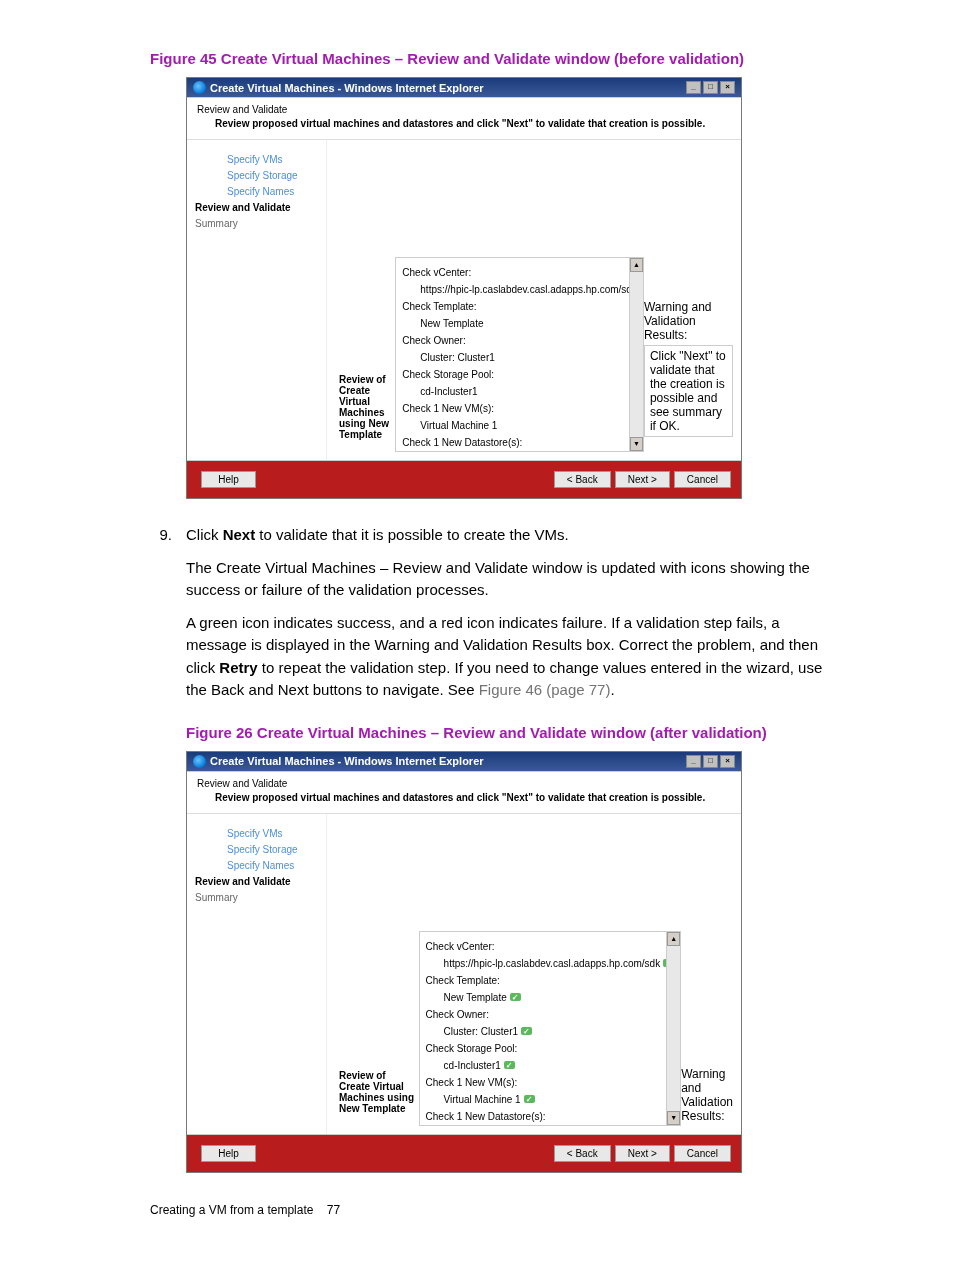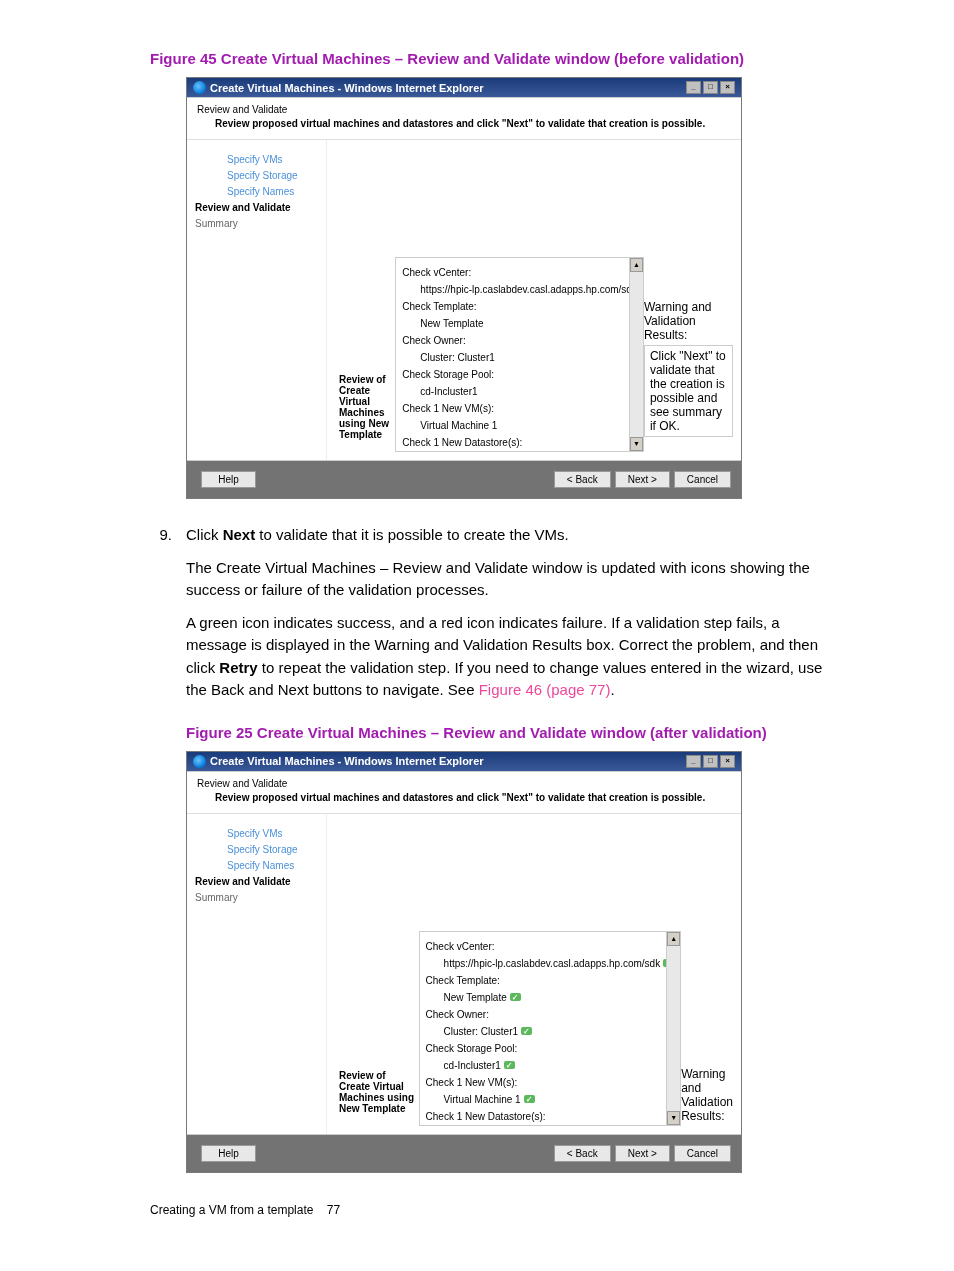--- a/index.html
+++ b/index.html
@@ -126,21 +126,21 @@
       padding: 3px 5px;
       min-height: 18px;
       margin-bottom: 15px;
     }
     .footer {
       border-top: 1px solid #ccc;
       padding: 10px;
       display: flex;
       justify-content: space-between;
       align-items: center;
-      background: #737373;
+      background: #b91c1c;
     }
     .footer-left .btn, .footer-right .btn {
       font-size: 10px;
       padding: 2px 12px;
       background: #e8e8e8;
       border: 1px solid #999;
       margin-left: 4px;
       min-width: 55px;
       text-align: center;
       display: inline-block;
@@ -167,21 +167,21 @@
       font-size: 8px;
       left: 2px;
       top: -2px;
       font-weight: bold;
     }
     .step-row { display: flex; align-items: baseline; margin-bottom: 6px; }
     .step-num { width: 36px; text-align: right; padding-right: 14px; font-size: 15px; }
     .step-content { flex: 1; font-size: 15px; line-height: 1.5; }
     .step-content p { margin-bottom: 10px; }
     .bold { font-weight: bold; }
-    .link-text { color: #ec4899; }
+    .link-text { color: #737373; }
     .page-footer {
       text-align: left;
       font-size: 12px;
       margin-top: 30px;
       padding-right: 0;
       color: #000;
     }
   </style>
 </head>
 <body>
@@ -257,21 +257,21 @@
 
 <div class="step-row">
   <div class="step-num">9.</div>
   <div class="step-content">
     <p><span>Click </span><span class="bold">Next</span><span> to validate that it is possible to create the VMs.</span></p>
     <p>The Create Virtual Machines – Review and Validate window is updated with icons showing the success or failure of the validation processes.</p>
     <p><span>A green icon indicates success, and a red icon indicates failure. If a validation step fails, a message is displayed in the Warning and Validation Results box. Correct the problem, and then click </span><span class="bold">Retry</span><span> to repeat the validation step. If you need to change values entered in the wizard, use the Back and Next buttons to navigate. See </span><span class="link-text">Figure 46 (page 77)</span><span>.</span></p>
   </div>
 </div>
 
-<div class="figure-title" style="margin-left:36px; margin-top:12px;">Figure 25 Create Virtual Machines – Review and Validate window (after validation)</div>
+<div class="figure-title" style="margin-left:36px; margin-top:12px;">Figure 26 Create Virtual Machines – Review and Validate window (after validation)</div>
 
 <div class="dialog">
   <div class="titlebar">
     <div class="titlebar-left">
       <span class="ie-icon"></span>
       <span>Create Virtual Machines - Windows Internet Explorer</span>
     </div>
     <div class="win-controls">
       <span class="win-btn">_</span>
       <span class="win-btn">□</span>

